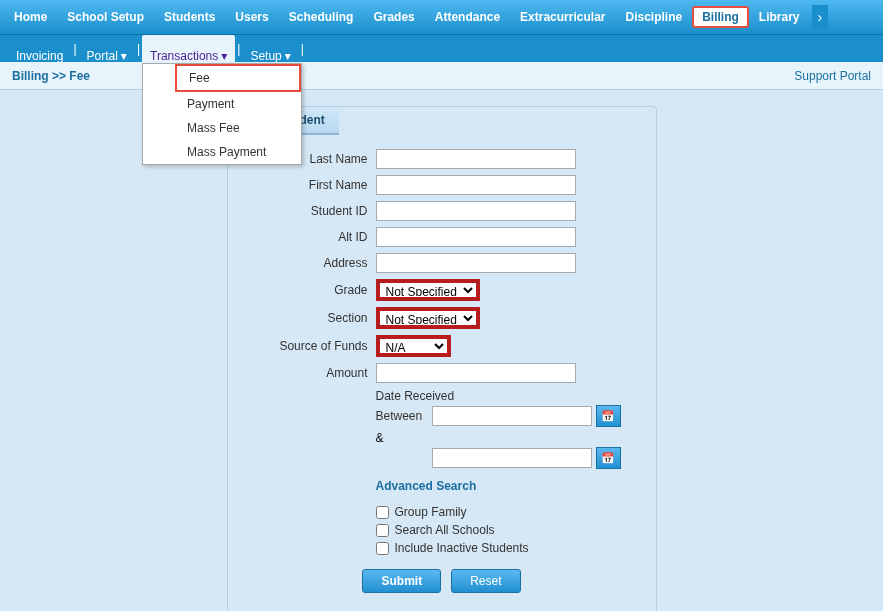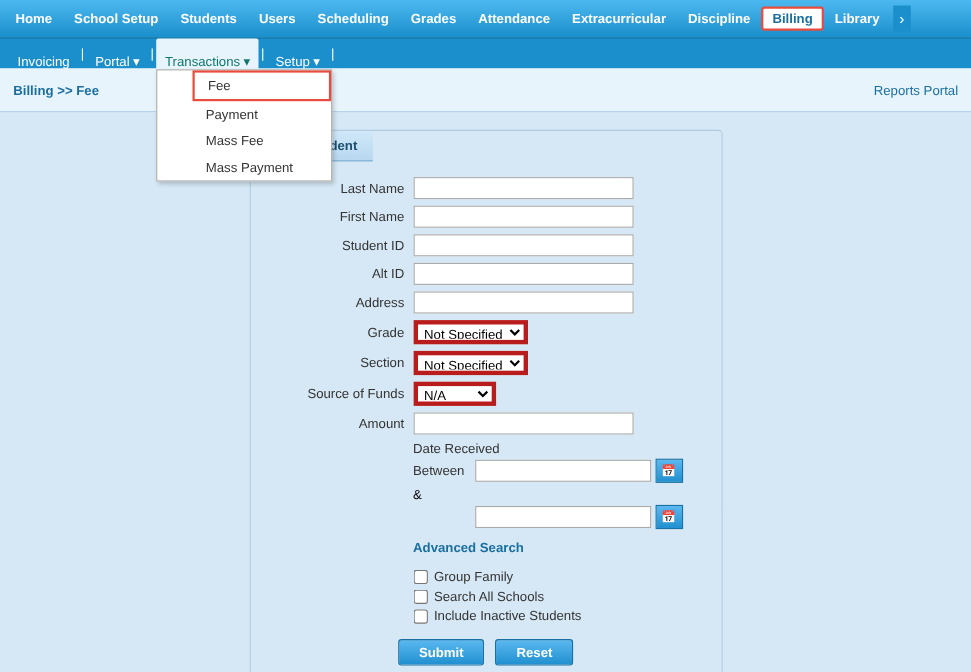--- a/index.html
+++ b/index.html
@@ -57,21 +57,21 @@
       display: flex;
       align-items: flex-end;
       white-space: nowrap;
     }
     .second-nav .nav-separator {
       color: #fff;
       padding: 0 2px;
     }
     .second-nav .nav-item.active {
       background: #e8f4fb;
-      color: #0f766e;
+      color: #4c1d95;
       border-radius: 2px 2px 0 0;
     }
 
     
     .dropdown-container {
       position: relative;
     }
     .dropdown-menu {
       position: absolute;
       top: 28px;
@@ -96,21 +96,21 @@
     }
 
     
     .breadcrumb-bar {
       background: #e8f4fb;
       padding: 4px 12px;
       display: flex;
       justify-content: space-between;
       align-items: center;
       border-bottom: 1px solid #b0d0e8;
-      height: 40px;
+      height: 28px;
     }
     .breadcrumb-bar .breadcrumb-text {
       color: #1a6fa0;
       font-size: 12px;
       font-weight: bold;
     }
     .breadcrumb-bar .support-portal {
       color: #1a6fa0;
       font-size: 12px;
       cursor: pointer;
@@ -247,21 +247,21 @@
       font-weight: bold;
       border-radius: 3px;
     }
     .btn-reset {
       background: linear-gradient(to bottom, #5bb8f0, #2090d0);
       border: 1px solid #1a70a0;
       color: #fff;
       cursor: pointer;
       padding: 4px 18px;
       font-size: 12px;
-      font-weight: bold;
+      font-weight: normal;
       border-radius: 3px;
     }
   </style>
 </head>
 <body>
 
 <div class="top-nav">
   <a href="#">Home</a>
   <a href="#">School Setup</a>
   <a href="#">Students</a>
@@ -303,21 +303,21 @@
   <div class="nav-separator">|</div>
   <div class="nav-item">
     <span>Setup</span>
     <span style="margin-left:3px;">▾</span>
   </div>
   <div class="nav-separator">|</div>
 </div>
 
 <div class="breadcrumb-bar">
   <span class="breadcrumb-text">Billing &gt;&gt; Fee</span>
-  <span class="support-portal">Reports Portal</span>
+  <span class="support-portal">Support Portal</span>
 </div>
 
 <div class="main-content">
   <div class="find-student-panel">
     <div class="panel-tab">Find a Student</div>
     <div class="panel-body">
 
       <div class="form-row">
         <span class="form-label">Last Name</span>
         <input type="text" class="form-input" style="">

